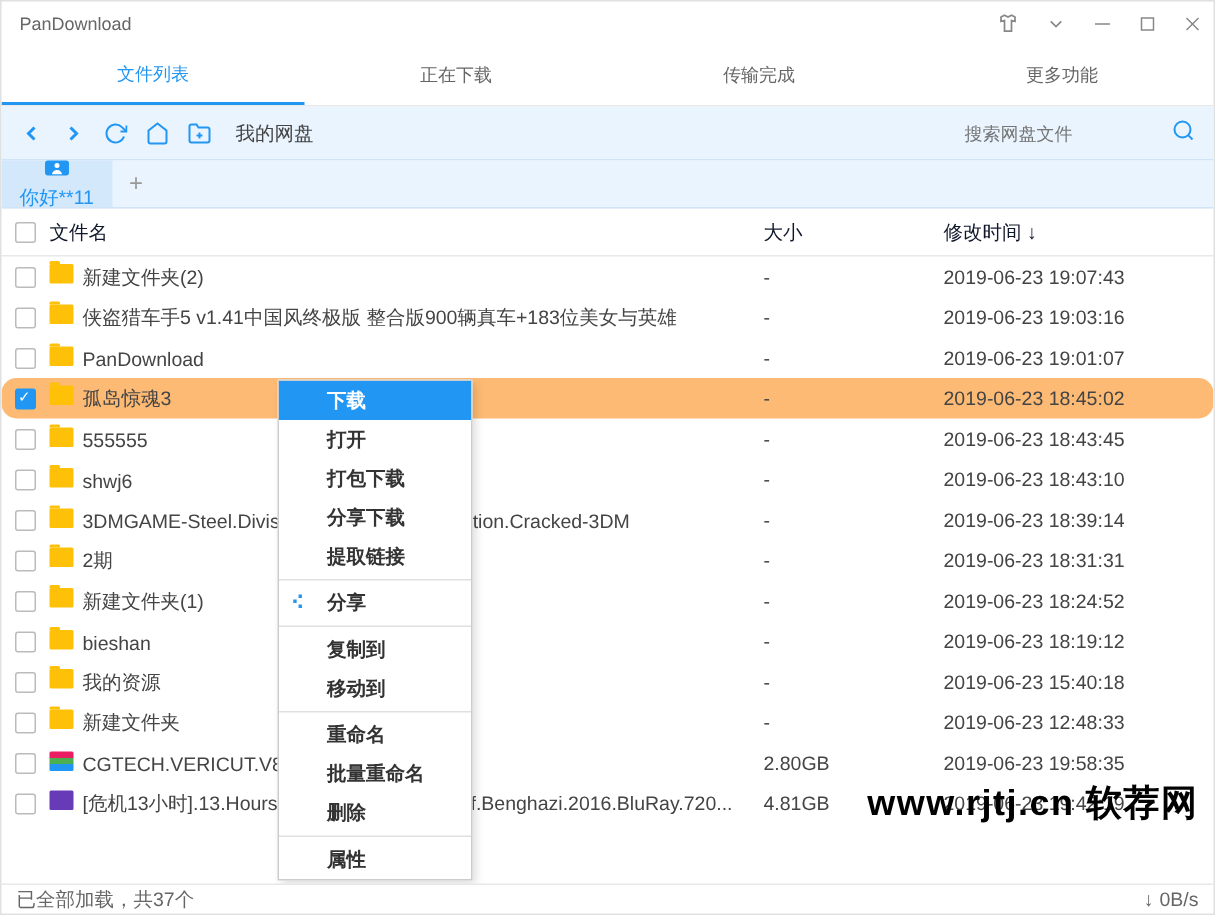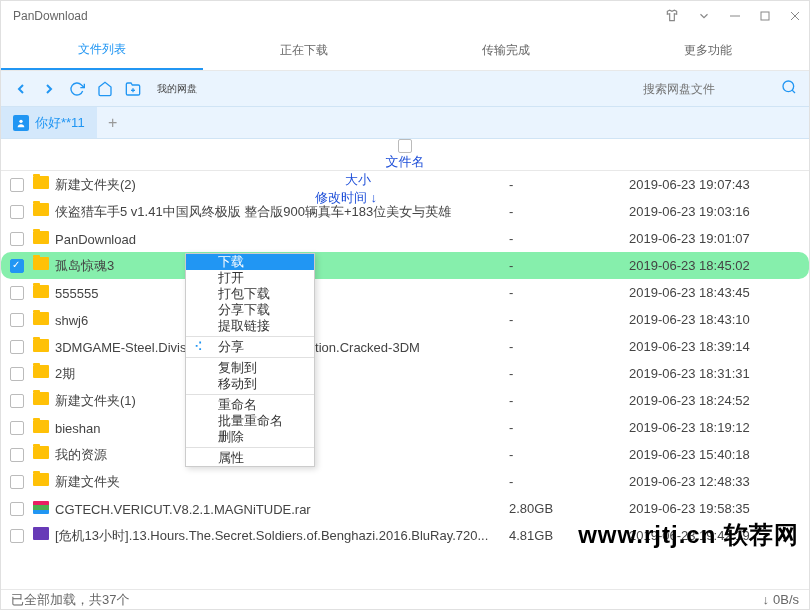--- a/index.html
+++ b/index.html
@@ -9,51 +9,51 @@
     .titlebar-title { flex: 1; color: #666; font-size: 12px; padding-left: 4px; }
     .titlebar-controls { display: flex; gap: 18px; align-items: center; color: #888; }
     .titlebar-controls span { cursor: pointer; display: inline-flex; }
     
     .tabs { height: 40px; display: flex; border-bottom: 1px solid #e8e8e8; }
     .tab { flex: 1; display: flex; align-items: center; justify-content: center; color: #666; cursor: pointer; font-size: 12px; }
     .tab.active { color: #2196f3; border-bottom: 2px solid #2196f3; }
     
     .toolbar { height: 36px; background: #eaf4fe; display: flex; align-items: center; padding: 0 8px; gap: 4px; border-bottom: 1px solid #d0e4f5; }
     .nav-btn { width: 24px; height: 24px; display: inline-flex; align-items: center; justify-content: center; cursor: pointer; color: #2196f3; }
-    .breadcrumb { margin-left: 8px; color: #444; font-size: 10px; }
+    .breadcrumb { margin-left: 8px; color: #444; font-size: 13px; }
     .toolbar-spacer { flex: 1; }
     .search-box { width: 130px; height: 24px; border: none; background: transparent; color: #999; font-size: 12px; outline: none; }
     .search-icon { color: #2196f3; cursor: pointer; padding: 0 4px; }
     
     .user-tabs { height: 32px; background: #eaf4fe; display: flex; align-items: center; border-bottom: 1px solid #d0e4f5; }
-    .user-tab { display: flex; align-items: center; gap: 6px; padding: 0 12px; height: 100%; background: #d4e8fb; color: #2196f3; font-size: 13px; }
+    .user-tab { display: flex; align-items: center; gap: 6px; padding: 0 12px; height: 100%; background: #d4e8fb; color: #2196f3; font-size: 13px; flex-direction: column; }
     .user-avatar { width: 16px; height: 16px; background: #2196f3; border-radius: 2px; display: inline-flex; align-items: center; justify-content: center; }
     .add-tab { width: 32px; display: flex; align-items: center; justify-content: center; color: #999; cursor: pointer; font-size: 16px; }
     
-    .list-header { height: 32px; display: flex; align-items: center; border-bottom: 1px solid #e8e8e8; color: #1d4ed8; font-size: 13px; flex-direction: column; }
+    .list-header { height: 32px; display: flex; align-items: center; border-bottom: 1px solid #e8e8e8; color: #0f172a; font-size: 13px; }
     .col-check { width: 32px; display: flex; align-items: center; justify-content: center; }
     .col-name { flex: 1; padding-left: 0; }
     .col-size { width: 120px; }
     .col-date { width: 180px; }
     
     .file-list { flex: 1; overflow-y: auto; position: relative; }
     .file-row { height: 27px; display: flex; align-items: center; color: #444; font-size: 13px; cursor: pointer; }
-    .file-row.selected { background: #86efac; border-radius: 10px; }
+    .file-row.selected { background: #fdba74; border-radius: 10px; }
     .file-icon { width: 16px; height: 13px; margin-right: 6px; display: inline-block; background: #ffc107; border-radius: 1px; position: relative; }
     .file-icon::before { content: ''; position: absolute; top: -2px; left: 0; width: 7px; height: 2px; background: #ffc107; border-radius: 1px 1px 0 0; }
     .file-icon.rar { background: linear-gradient(to bottom, #e91e63 33%, #4caf50 33%, #4caf50 66%, #2196f3 66%); }
     .file-icon.rar::before { display: none; }
     .file-icon.video { background: #673ab7; }
     .file-icon.video::before { display: none; }
     .checkbox { width: 14px; height: 14px; border: 1px solid #bbb; border-radius: 2px; display: inline-block; background: #fff; }
     .checkbox.checked { background: #2196f3; border-color: #2196f3; position: relative; }
     .checkbox.checked::after { content: '✓'; color: #fff; position: absolute; font-size: 10px; top: -1px; left: 1px; }
     
     .context-menu { position: absolute; top: 1px; left: 184px; width: 130px; background: #fff; border: 1px solid #ccc; box-shadow: 2px 2px 6px rgba(0,0,0,0.15); z-index: 100; }
-    .menu-item { height: 16px; display: flex; align-items: center; padding: 0 14px 0 32px; color: #333; font-size: 13px; cursor: pointer; position: relative; }
+    .menu-item { height: 26px; display: flex; align-items: center; padding: 0 14px 0 32px; color: #333; font-size: 13px; cursor: pointer; position: relative; font-weight: bold; }
     .menu-item.highlighted { background: #2196f3; color: #fff; }
     .menu-sep { height: 1px; background: #e0e0e0; margin: 2px 0; }
     .menu-icon { position: absolute; left: 8px; color: #2196f3; font-size: 12px; }
     
     .statusbar { height: 20px; border-top: 1px solid #e8e8e8; display: flex; align-items: center; padding: 0 10px; color: #666; font-size: 12px; }
     .statusbar-spacer { flex: 1; }
     .speed-icon { margin-right: 4px; color: #666; }
     
     .watermark { position: absolute; bottom: 38px; right: 10px; font-weight: bold; font-size: 24px; color: #000; letter-spacing: 1px; z-index: 50; }
     

